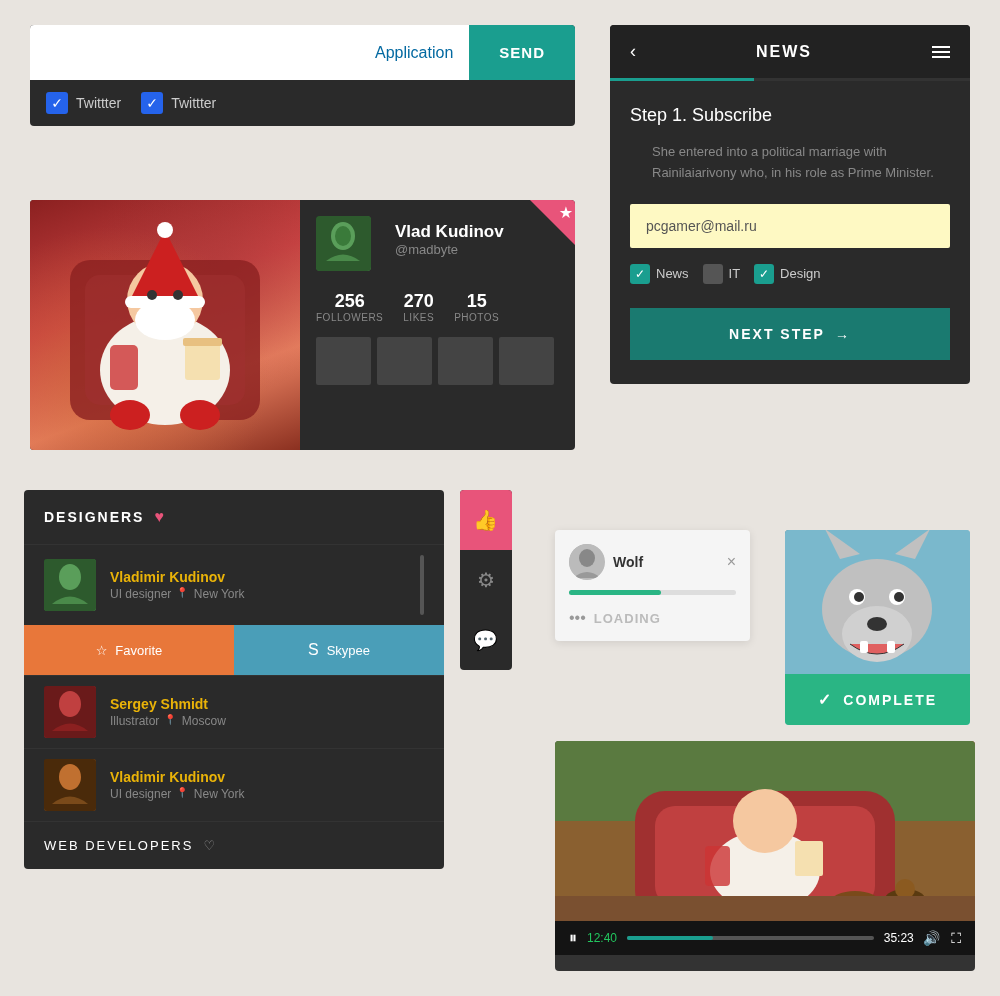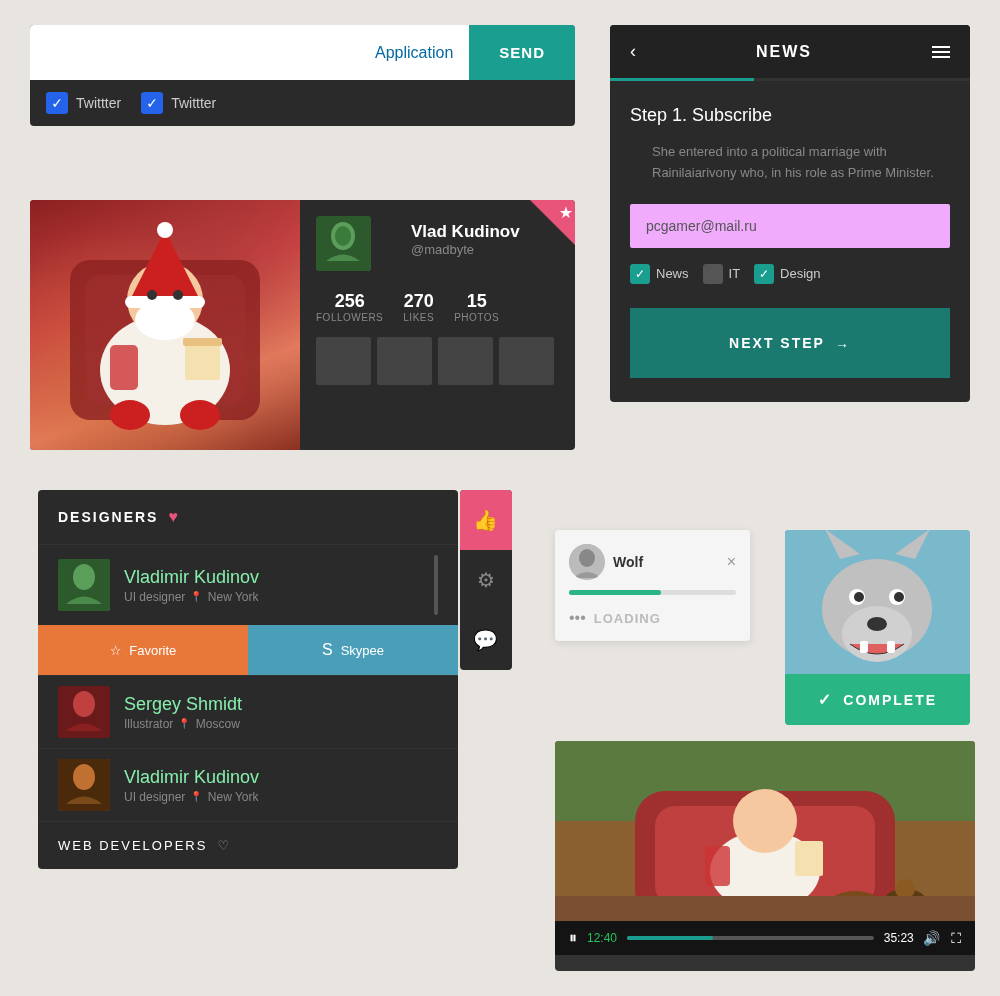--- a/index.html
+++ b/index.html
@@ -149,21 +149,21 @@
     }
     .photo-thumb {
       width: 55px; height: 48px;
       background: #444;
       border-radius: 2px;
     }
 
     
     .widget-designers {
       position: absolute;
-      top: 490px; left: 38px;
+      top: 490px; left: 24px;
       width: 420px;
       background: #2a2a2a;
       border-radius: 4px;
       overflow: hidden;
       padding-bottom: 0;
     }
     .designers-header {
       padding: 18px 20px;
       display: flex;
       align-items: center;
@@ -186,29 +186,28 @@
       gap: 14px;
       border-top: 1px solid #333;
     }
     .designer-avatar {
       width: 52px; height: 52px;
       border-radius: 3px;
       overflow: hidden;
       flex-shrink: 0;
     }
     .designer-name {
-      color: #86efac;
-      font-size: 18px;
-      font-weight: normal;
+      color: #eab308;
+      font-size: 14px;
+      font-weight: bold;
     }
     .designer-role {
       color: #888;
       font-size: 12px;
       display: flex;
-      align-items: center;
       gap: 5px;
       margin-top: 2px;
     }
     .location-dot {
       color: #888;
       font-size: 10px;
     }
     .scroll-bar {
       width: 4px;
       height: 60px;
@@ -352,21 +351,21 @@
     }
     .news-desc {
       color: #888;
       font-size: 13px;
       line-height: 1.6;
       margin-bottom: 20px;
       margin-left: 22px;
     }
     .news-email-input {
       width: 100%;
-      background: #f0abfc;
+      background: #fef9c3;
       border: none;
       padding: 14px 16px;
       font-size: 14px;
       color: #555;
       border-radius: 2px;
       outline: none;
       margin-bottom: 16px;
     }
     .news-checkboxes {
       display: flex;
@@ -392,21 +391,21 @@
     .checkbox-empty {
       width: 20px; height: 20px;
       background: #555;
       border-radius: 3px;
     }
     .next-step-btn {
       width: 100%;
       background: #1a7a70;
       color: #fff;
       border: none;
-      padding: 27px;
+      padding: 18px;
       font-size: 14px;
       font-weight: bold;
       letter-spacing: 2px;
       cursor: pointer;
       display: flex;
       align-items: center;
       justify-content: center;
       gap: 10px;
     }
 
@@ -627,21 +626,21 @@
 
         <rect x="80" y="145" width="28" height="45" rx="5" fill="#cc3333" opacity="0.8"></rect>
 
         <ellipse cx="100" cy="215" rx="20" ry="15" fill="#cc2020"></ellipse>
         <ellipse cx="170" cy="215" rx="20" ry="15" fill="#cc2020"></ellipse>
       </svg>
     </div>
   </div>
   <div class="profile-info" style="position:relative;">
     <div class="star-badge"></div>
-    <div style="display:flex; align-items:flex-start; gap:28px; margin-bottom:0;">
+    <div style="display:flex; align-items:flex-start; gap:12px; margin-bottom:0;">
       <div class="user-avatar avatar-art-1">
         <svg width="55" height="55" viewBox="0 0 55 55">
           <rect width="55" height="55" fill="#2d5a2d"></rect>
           <ellipse cx="27" cy="20" rx="12" ry="14" fill="#5a9e5a"></ellipse>
           <ellipse cx="27" cy="20" rx="8" ry="10" fill="#3a7a3a"></ellipse>
           <path d="M10,45 Q27,32 44,45" fill="#4a8a4a"></path>
         </svg>
       </div>
       <div>
         <div class="user-name">Vlad Kudinov</div>

